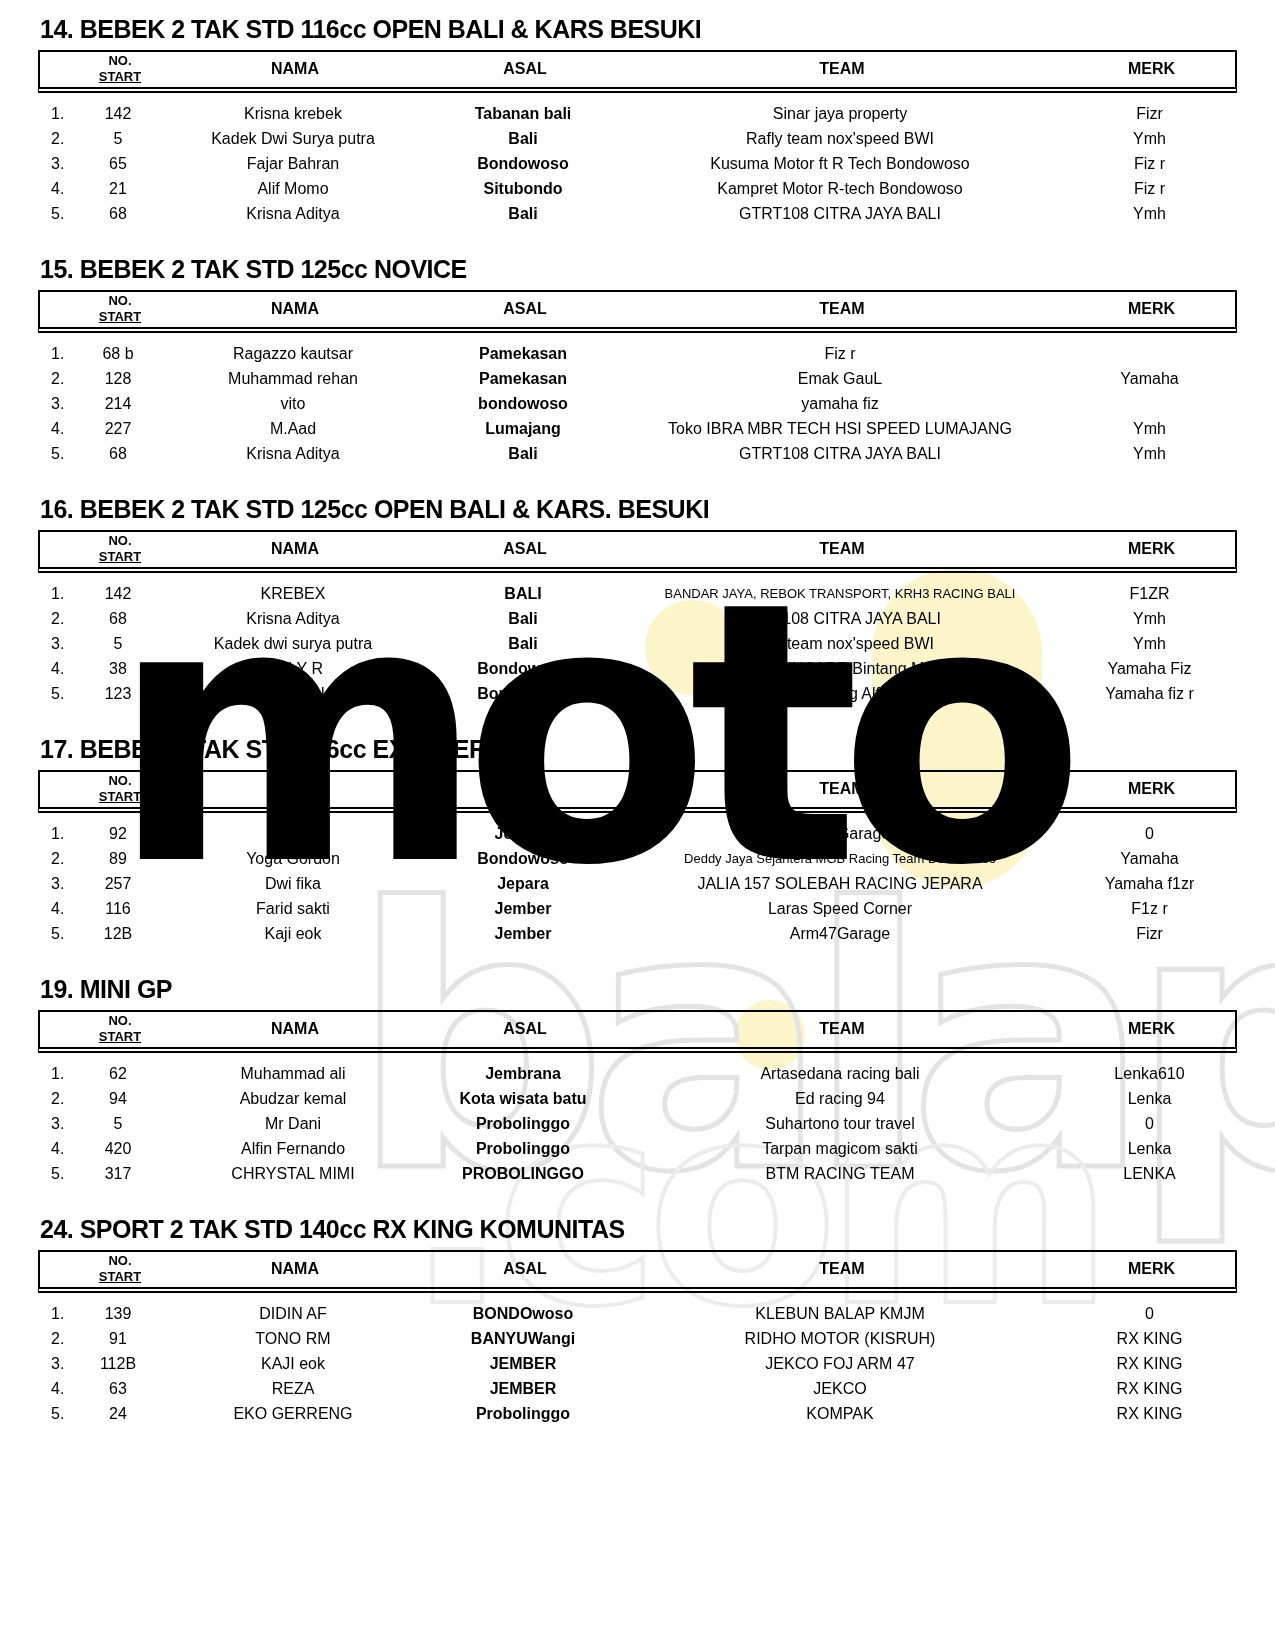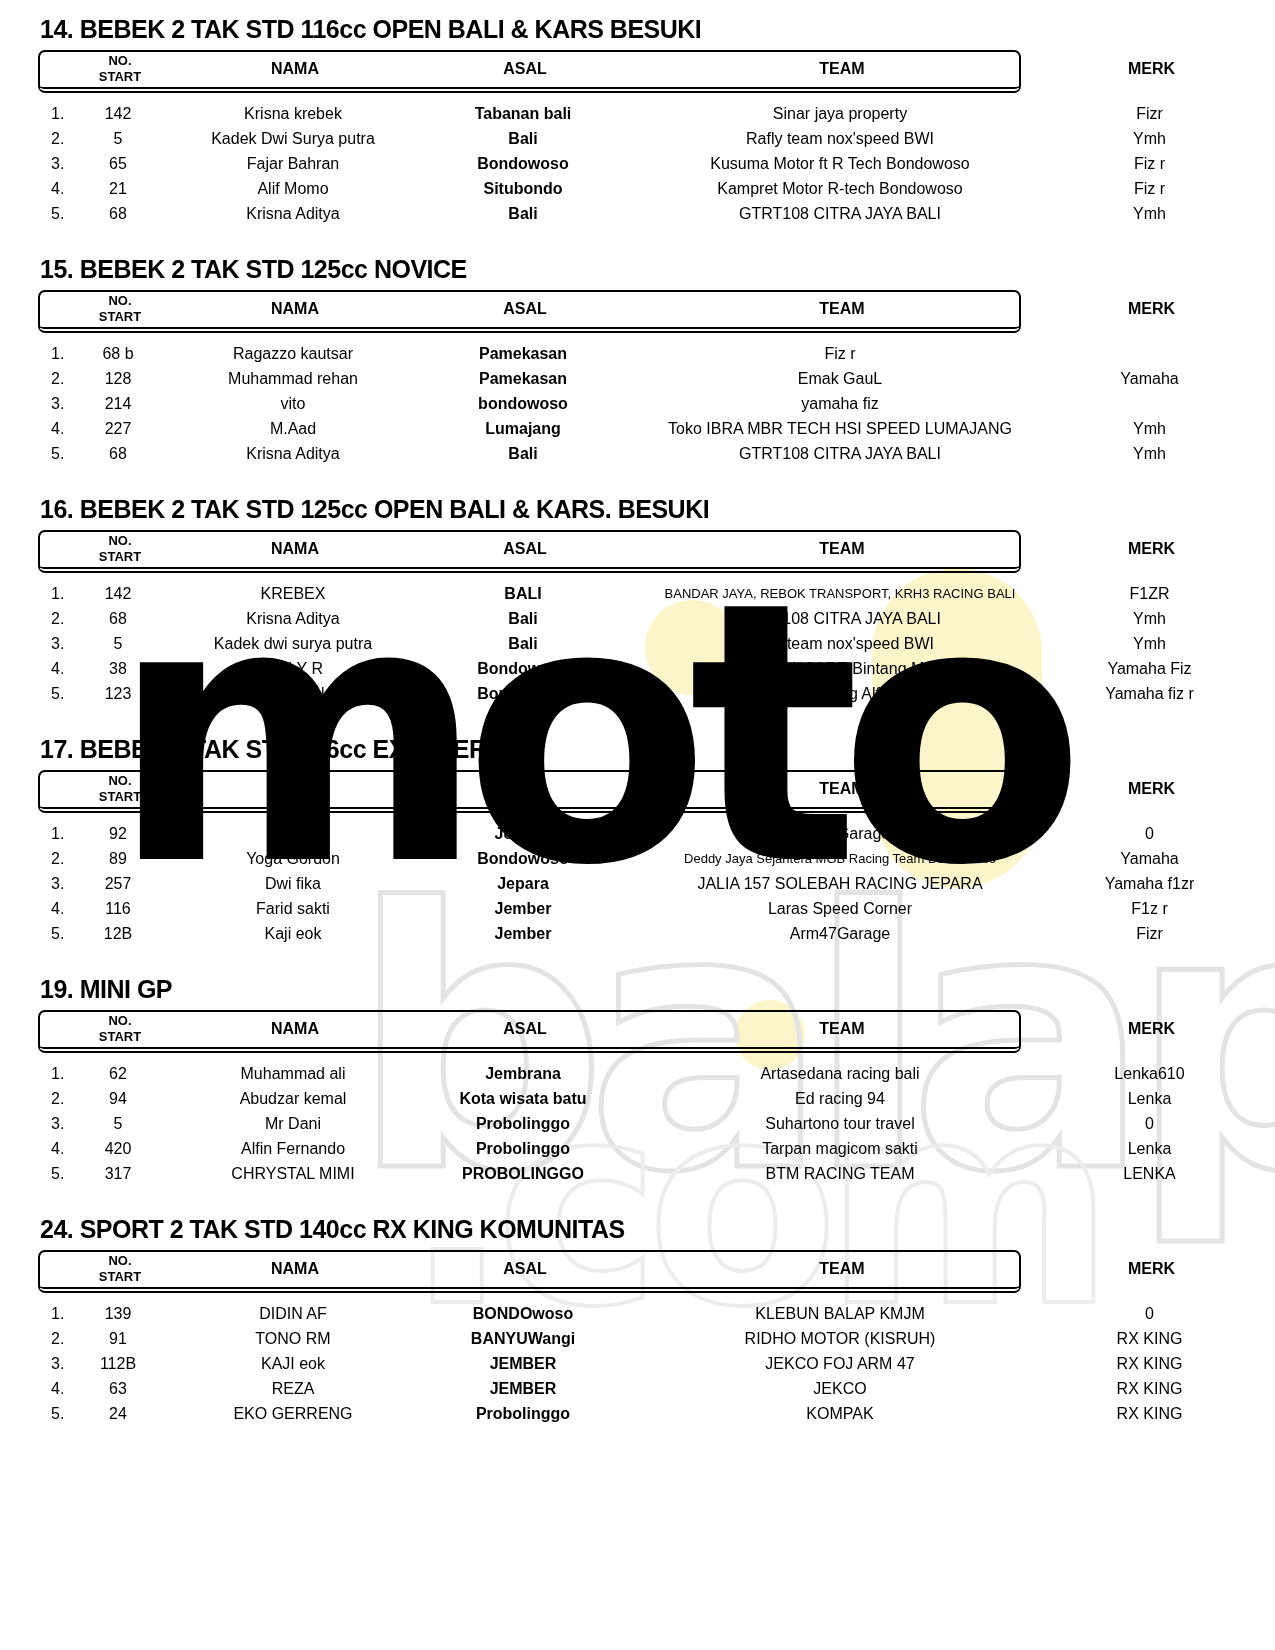--- a/index.html
+++ b/index.html
@@ -68,42 +68,41 @@
   .section-title {
     margin: 0 0 8px 2px;
     font-size: 25px;
     font-weight: bold;
     letter-spacing: -0.5px;
     line-height: 26px;
   }
   .head-row, .data-row {
     display: grid;
     grid-template-columns: 40px 80px 270px 190px 444px 175px;
-    width: 983px;
-    border-radius: 7px;
+    width: 1199px;
   }
   .head-row {
     border: 2px solid #000;
     border-bottom: 6px double #000;
     min-height: 40px;
     align-items: center;
     padding: 1px 0 2px 0;
     box-sizing: border-box;
   }
   .hcell {
     text-align: center;
     font-weight: bold;
     font-size: 16px;
   }
   .hcell .stack-line {
     display: block;
     font-size: 13px;
     line-height: 16px;
   }
-  .hcell .underlined { }
+  .hcell .underlined { text-decoration: underline; }
   .body-rows { padding-top: 8px; }
   .data-row { height: 25px; align-items: center; }
   .cell {
     text-align: center;
     font-size: 16px;
     line-height: 25px;
     white-space: nowrap;
     overflow: visible;
   }
   .c-num  { text-align: left; padding-left: 13px; }

